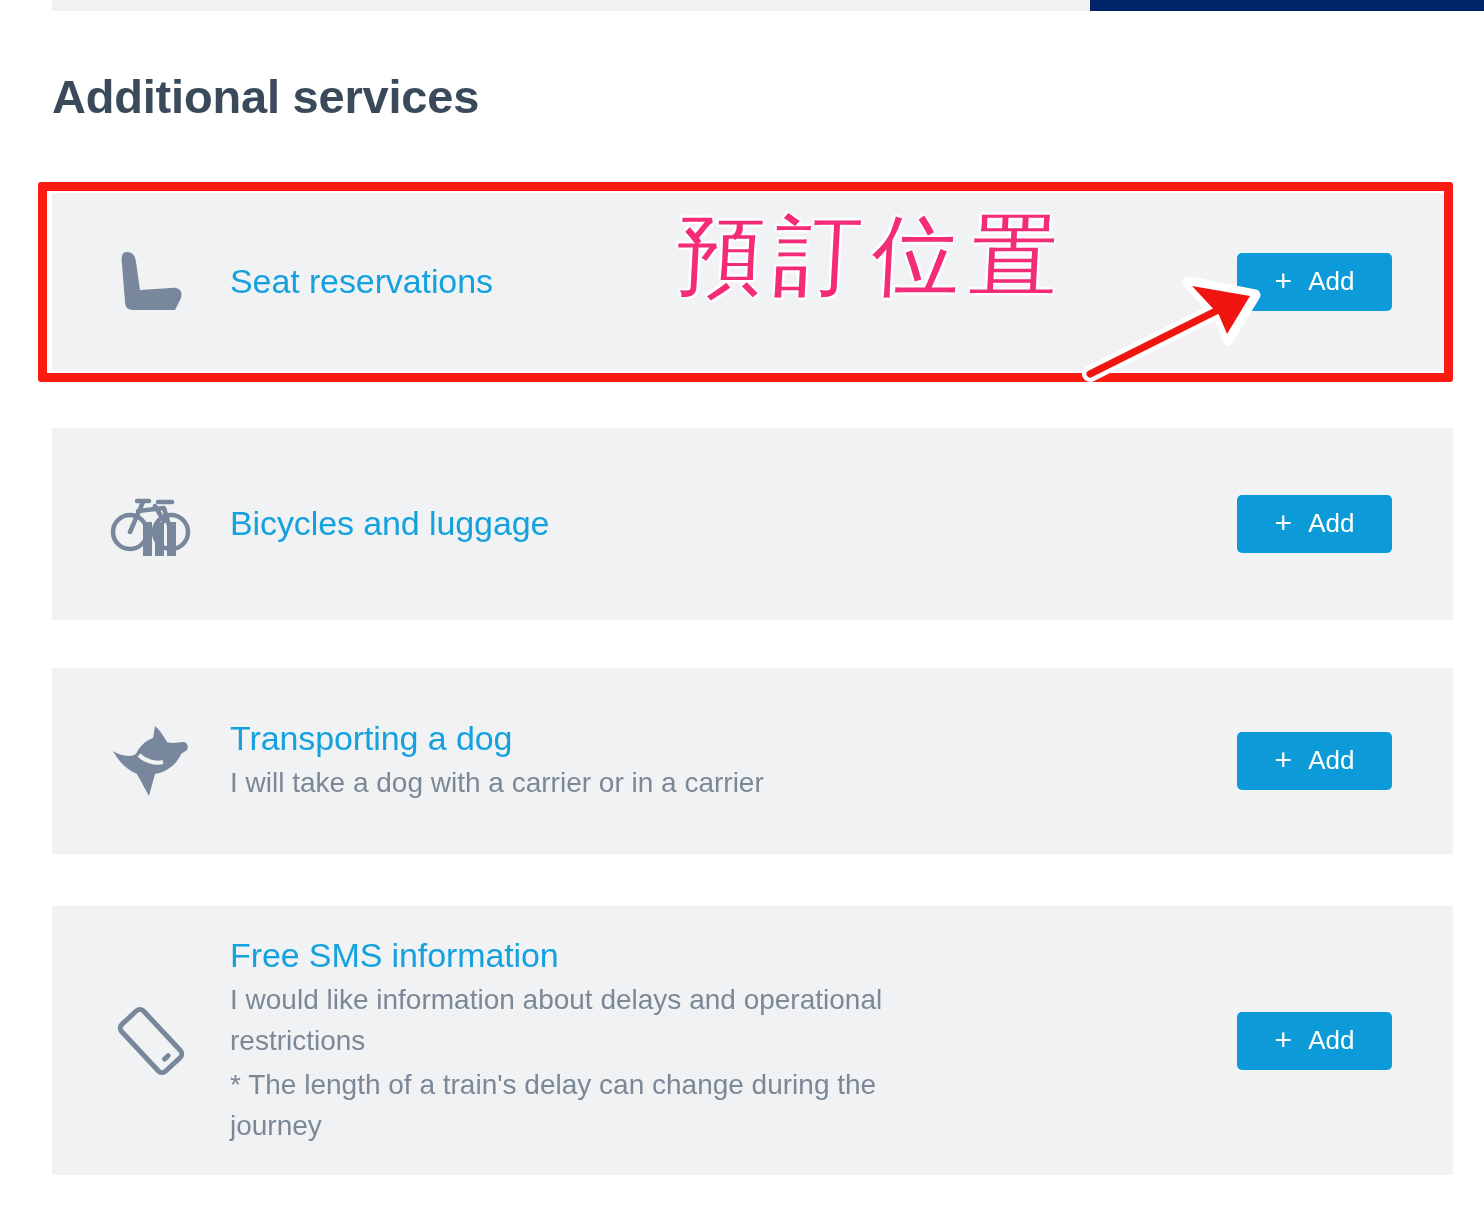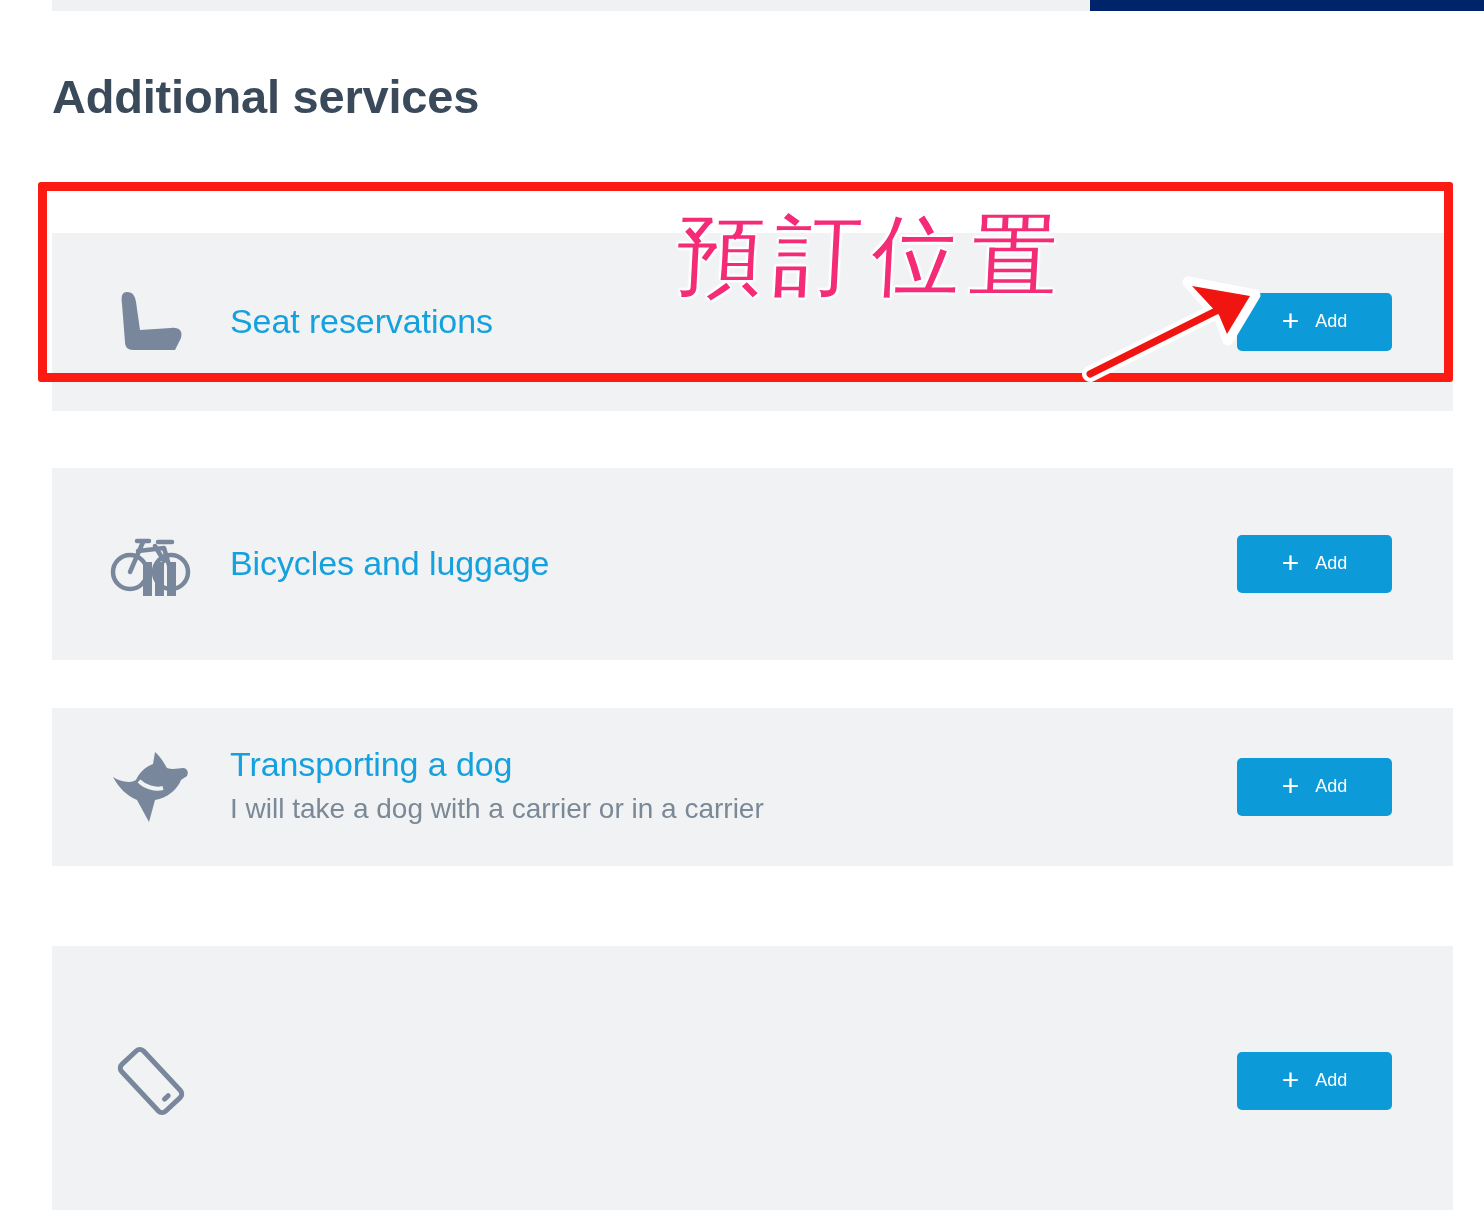--- a/index.html
+++ b/index.html
@@ -60,25 +60,24 @@
     white-space: nowrap;
   }
 
   
   .service-card {
     position: absolute;
     left: 52px;
     width: 1401px;
     background: #f0f2f4;
     box-sizing: border-box;
-    margin-top: 40px;
   }
   .card-1 { top: 193px;  height: 178px; }
   .card-2 { top: 428px;  height: 192px; }
-  .card-3 { top: 668px;  height: 158px; }
+  .card-3 { top: 668px;  height: 186px; }
   .card-4 { top: 906px;  height: 269px; }
 
   .card-icon {
     position: absolute;
     left: 51px;
     width: 96px;
     display: flex;
     align-items: center;
     justify-content: center;
     top: 50%;
@@ -132,21 +131,21 @@
     padding: 0;
   }
   .add-button .plus-glyph {
     font-size: 30px;
     line-height: 1;
     font-weight: 400;
     position: relative;
     top: -1px;
   }
   .add-button .add-label {
-    font-size: 18px;
+    font-size: 26px;
     line-height: 1;
     position: relative;
     top: -1px;
   }
 
   
   #annotation-layer {
     position: absolute;
     left: 0; top: 0;
     width: 1484px;
@@ -262,20 +261,25 @@
 
   <div class="service-card card-4">
     <div class="card-icon">
       <svg width="80" height="80" viewBox="0 0 80 80" aria-hidden="true">
         <g transform="rotate(-43 40 40)">
           <rect x="25" y="8" width="30" height="64" rx="5" ry="5" fill="none" stroke="#78879b" stroke-width="5"></rect>
           <rect x="35" y="60" width="10" height="5" rx="2.5" ry="2.5" fill="#78879b"></rect>
         </g>
       </svg>
     </div>
+    <div class="card-text">
+      <div class="card-title">Free SMS information</div>
+      <div class="card-desc">I would like information about delays and operational restrictions</div>
+      <div class="card-desc note">* The length of a train's delay can change during the journey</div>
+    </div>
     <button class="add-button">
       <span class="plus-glyph">+</span>
       <span class="add-label">Add</span>
     </button>
   </div>
 
 </div>
 
 <div id="annotation-layer">
 

